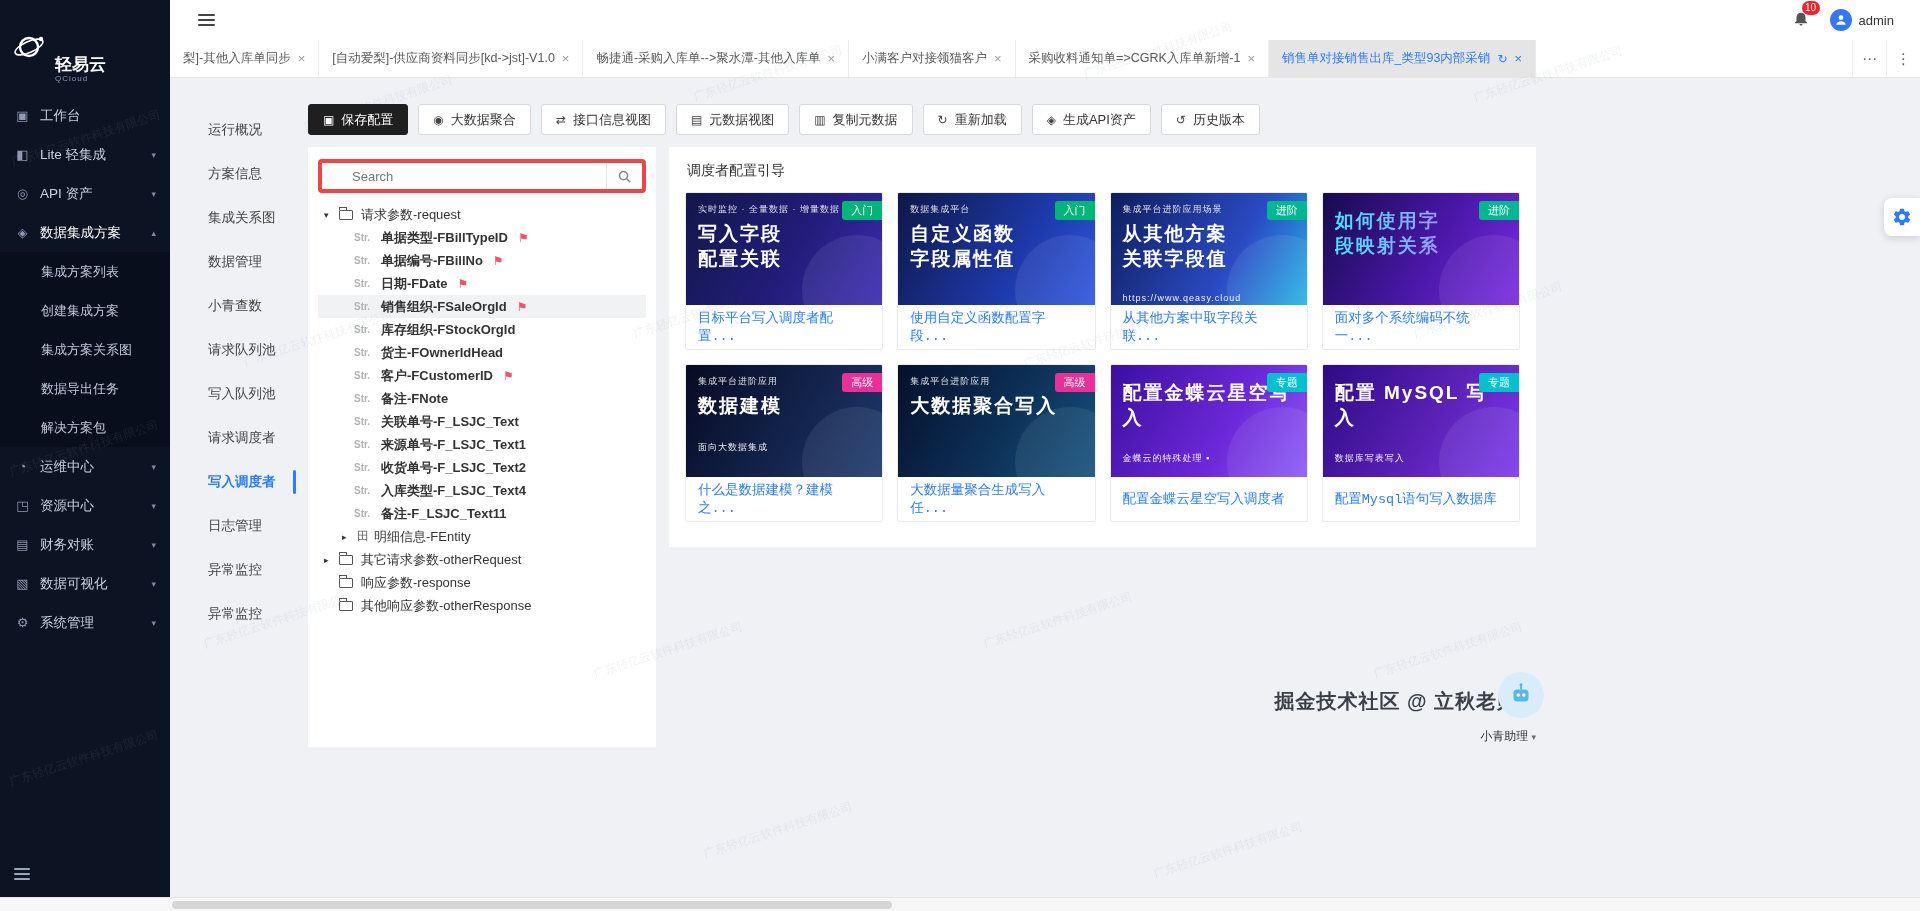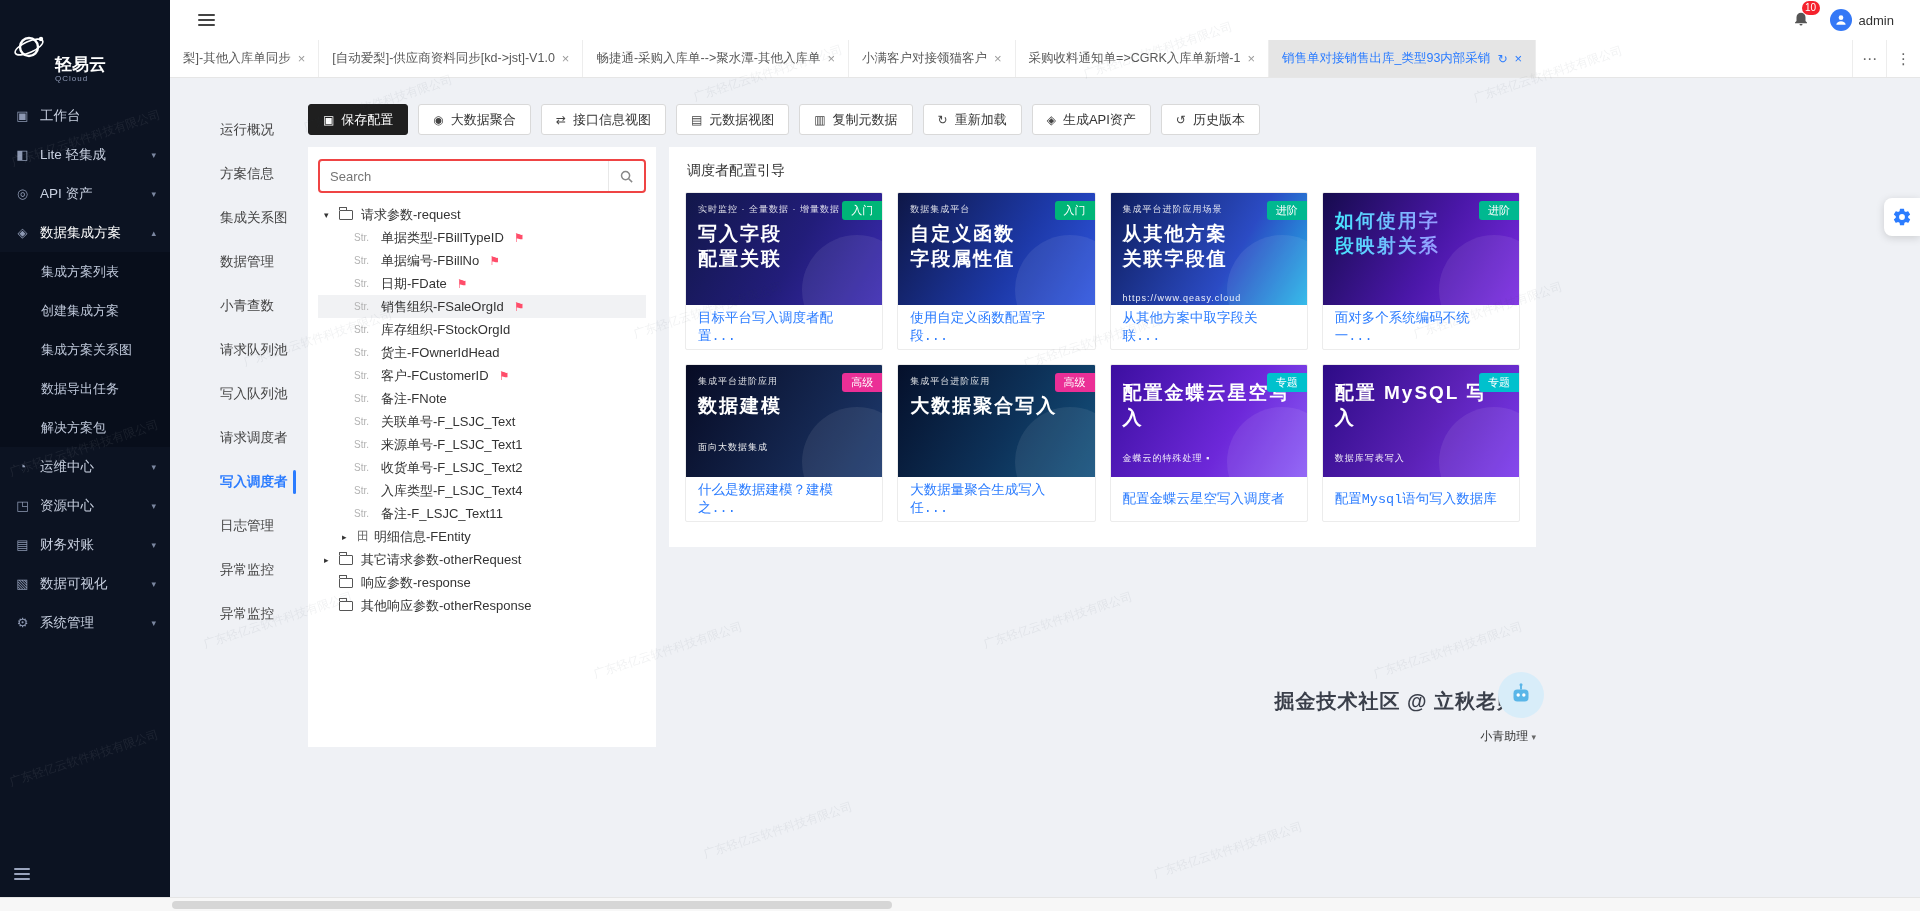--- a/index.html
+++ b/index.html
@@ -48,47 +48,47 @@
   .tab .x { color:#9b9b9b; font-size:13px; }
   .tab .rfr { color:#2b7cff; font-size:12px; }
   .tab.active { color:#2b7cff; background:#e5e5e5;align-items:center; }
   .tab.active .x { color:#2b7cff; }
   .tab-actions { margin-left:auto; display:flex; align-items:center; }
   .tab-act { width:34px; text-align:center; font-size:15px; color:#666; cursor:pointer; border-left:1px solid #ededed; line-height:37px; }
 
   
   .content { flex:1; display:flex; overflow:hidden; }
   .secondary-nav { width:136px; padding-top:30px; flex:0 0 auto; }
-  .snav-item { height:44px; display:flex; align-items:center; padding-left:50px;
+  .snav-item { height:44px; display:flex; align-items:center; padding-left:38px;
     font-size:13.5px; color:#444; cursor:pointer; position:relative; }
   .snav-item.active { color:#2b7cff; font-weight:bold; }
   .snav-item.active::after { content:""; position:absolute; right:10px; top:10px; bottom:10px;
     width:3px; background:#2b7cff; border-radius:2px; }
 
   .work { flex:1; padding:26px 0 0 2px; overflow:hidden; }
   .toolbar { display:flex; gap:10px; }
   .tb-btn { height:31px; display:flex; align-items:center; gap:7px; padding:0 14px;
     background:#fff; border:1px solid #d9d9d9; border-radius:3px; font-size:13px; color:#333; cursor:pointer; }
   .tb-btn .ti { font-size:12px; color:#444; }
   .tb-btn.primary { background:#1f1f1f; color:#fff; border-color:#1f1f1f; }
   .tb-btn.primary .ti { color:#fff; }
 
   .panels { display:flex; gap:13px; margin-top:12px; }
 
   
   .tree-panel { width:348px; height:600px; background:#fff; padding:12px 10px; flex:0 0 auto; }
-  .search-box { border:2px solid #ef4444; border-radius:4px; height:34px;
-    display:flex; align-items:center; overflow:hidden; }
+  .search-box { border:4px solid #ef4444; border-radius:4px; height:34px;
+    display:flex; align-items:center; overflow:hidden;padding-left:20px; }
   .search-box input { border:none; outline:none; flex:1; font-size:13px; color:#333; padding:0 10px; background:transparent; }
   .search-btn { width:36px; height:100%; display:flex; align-items:center; justify-content:center;
     border-left:1px solid #e8e8e8; cursor:pointer; }
   .tree { margin-top:10px; font-size:13px; color:#333; }
   .tree-row { height:23px; display:flex; align-items:center; gap:5px; padding-left:6px; cursor:pointer; }
   .tree-row.selected { background:#f1f2f4; }
-  .tree-row.lvl1 { padding-left:36px; }
+  .tree-row.lvl1 { padding-left:36px;font-weight:bold; }
   .tree-row.lvl1-arrow { padding-left:24px; }
   .tree-row.lvl0-noarrow { padding-left:21px; }
   .t-arrow { width:10px; font-size:9px; color:#333; flex:0 0 auto; }
   .t-type { color:#b3b3b3; font-size:10px; width:22px; flex:0 0 auto; }
   .t-flag { color:#ff4d6a; font-size:12px; margin-left:5px; }
   .t-grid { color:#666; font-size:12px; }
   .folder-icon { position:relative; width:14px; height:10px; border:1.3px solid #555;
     border-radius:1px; margin-right:3px; flex:0 0 auto; }
   .folder-icon::before { content:""; position:absolute; top:-4px; left:-1.3px; width:6px; height:2.5px;
     border:1.3px solid #555; border-bottom:none; border-radius:1px 1px 0 0; }

